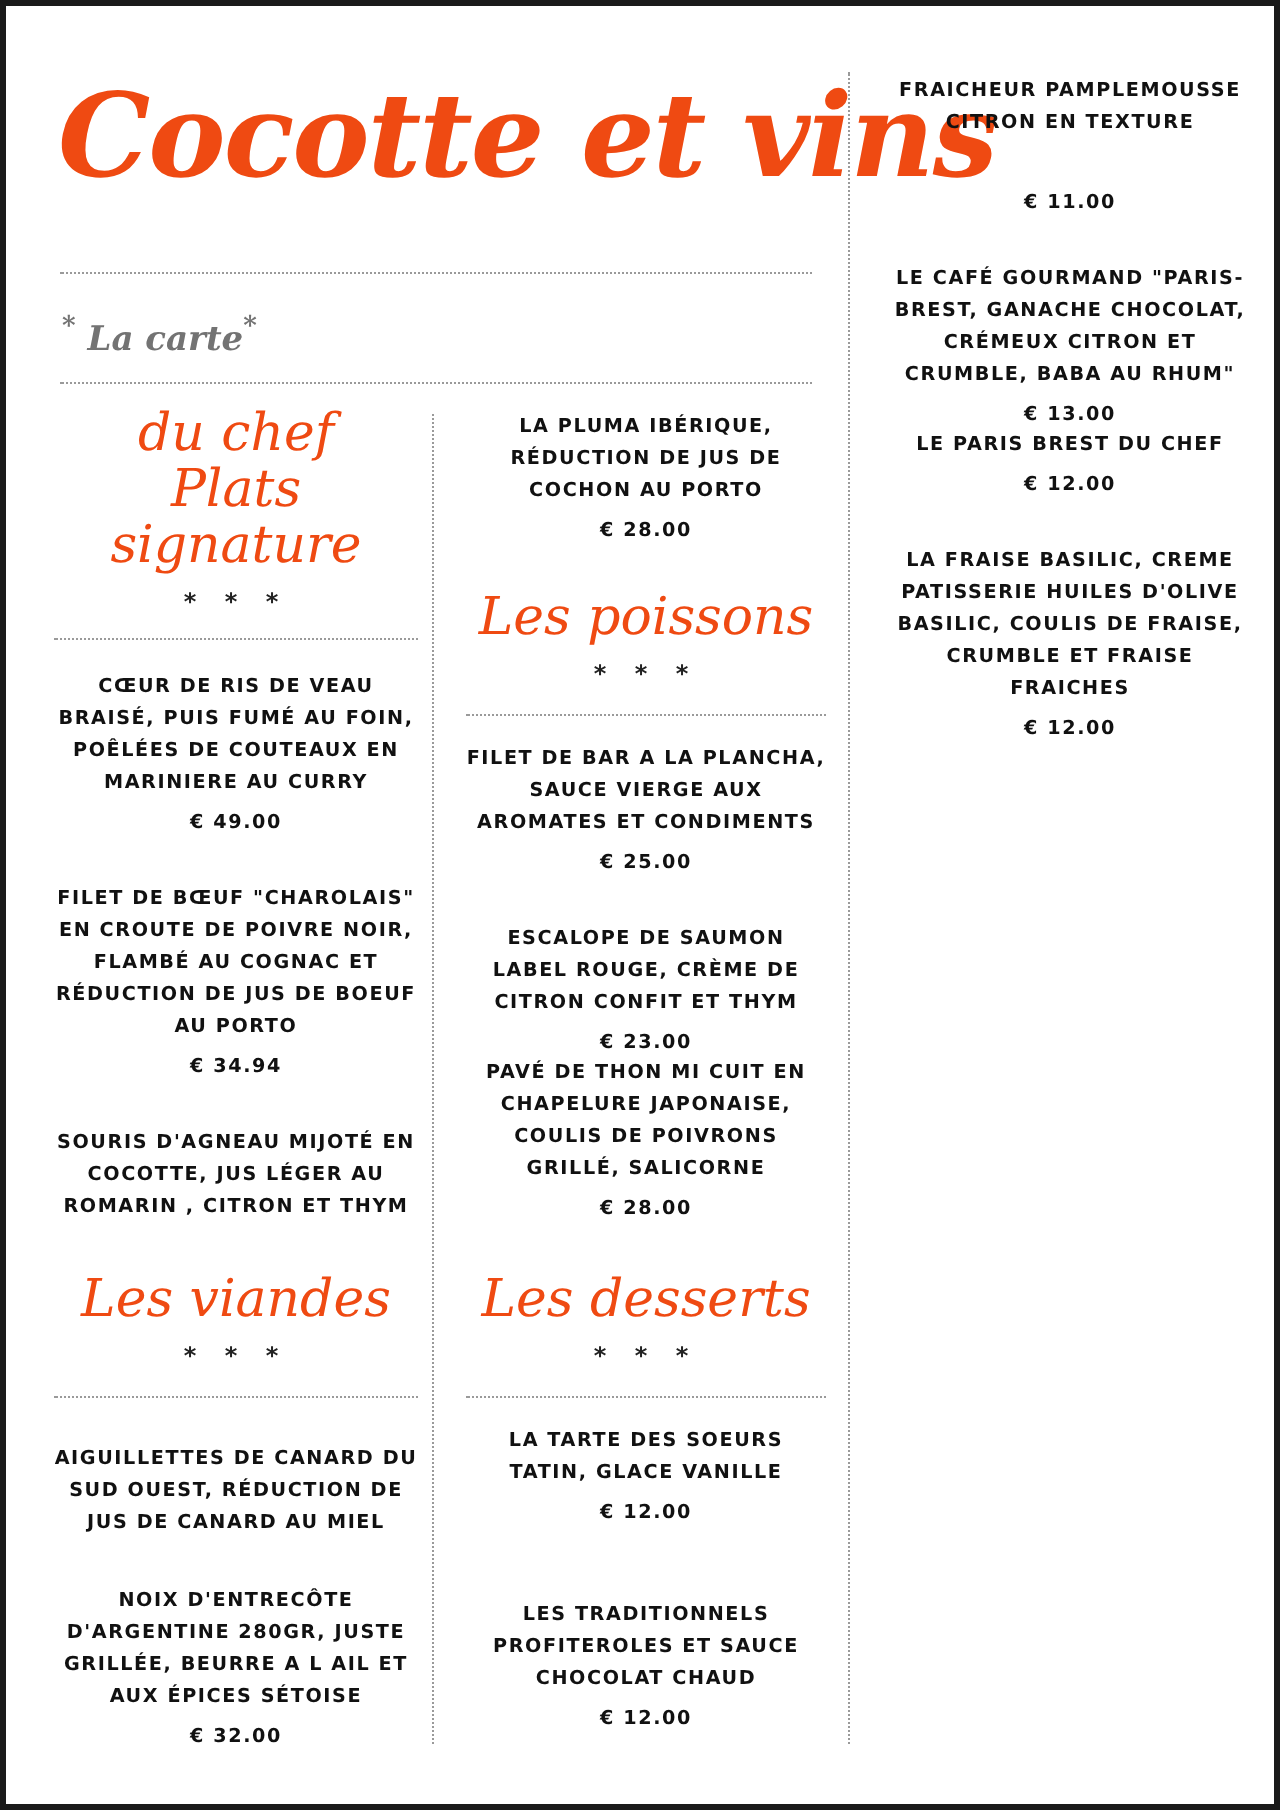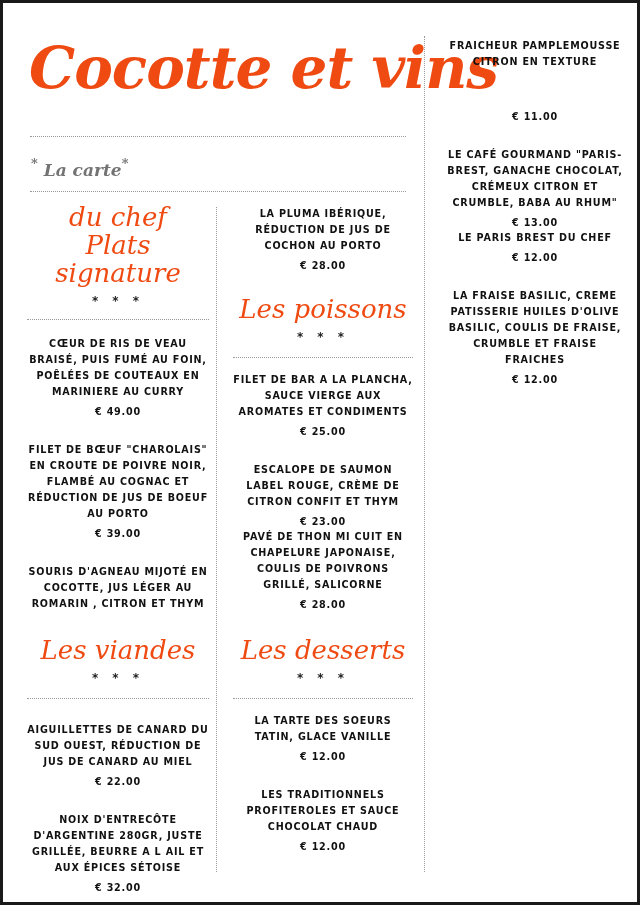--- a/index.html
+++ b/index.html
@@ -128,35 +128,34 @@
       <div class="section-title">Plats signature</div>
       <div class="stars">* * *</div>
       <div class="sec-dots" style="margin-top:10px;"></div>
 
       <div class="item" style="margin-top:16px;">
         <p class="dish">Cœur de ris de veau braisé, puis fumé au foin, poêlées de couteaux en mariniere au curry</p>
         <div class="price">€ 49.00</div>
       </div>
       <div class="item" style="margin-top:23px;">
         <p class="dish">Filet de bœuf "Charolais" en croute de poivre noir, flambé au cognac et réduction de jus de boeuf au porto</p>
-        <div class="price">€ 39.00</div>
+        <div class="price">€ 34.94</div>
       </div>
       <div class="item" style="margin-top:23px;">
         <p class="dish">Souris d'agneau mijoté en cocotte, jus léger au romarin , citron et thym</p>
       </div>
     </div>
 
     <div style="margin-top:24px;">
       <div class="section-title">Les viandes</div>
       <div class="stars">* * *</div>
       <div class="sec-dots"></div>
 
       <div class="item" style="margin-top:23px;">
         <p class="dish">Aiguillettes de canard du sud ouest, réduction de jus de canard au miel</p>
-        <div class="price">€ 22.00</div>
       </div>
       <div class="item" style="margin-top:23px;">
         <p class="dish">Noix d'entrecôte d'Argentine 280gr, juste grillée, beurre a l ail et aux épices sétoise</p>
         <div class="price">€ 32.00</div>
       </div>
     </div>
   </div>
 
   <div class="col" style="left:230px; top:203px; width:180px;">
     <div class="item">
@@ -185,31 +184,31 @@
 
     <div style="margin-top:24px;">
       <div class="section-title">Les desserts</div>
       <div class="stars">* * *</div>
       <div class="sec-dots"></div>
 
       <div class="item" style="margin-top:14px;">
         <p class="dish">La tarte des soeurs tatin, glace vanille</p>
         <div class="price">€ 12.00</div>
       </div>
-      <div class="item" style="margin-top:23px;">
+      <div class="item" style="margin-top:36px;">
         <p class="dish">Les traditionnels profiteroles et sauce chocolat chaud</p>
         <div class="price">€ 12.00</div>
       </div>
     </div>
   </div>
 
   <div class="col" style="left:442px; top:35px; width:180px;">
     <div class="item">
       <p class="dish">Fraicheur pamplemousse citron en texture</p>
-      <div class="price" style="margin-top:40px;">€ 11.00</div>
+      <div class="price" style="margin-top:25px;">€ 11.00</div>
     </div>
     <div class="item" style="margin-top:23px;">
       <p class="dish">Le café gourmand "Paris-Brest, ganache chocolat, crémeux citron et crumble, baba au rhum"</p>
       <div class="price">€ 13.00</div>
     </div>
     <div class="item" style="">
       <p class="dish">Le Paris Brest du chef</p>
       <div class="price">€ 12.00</div>
     </div>
     <div class="item" style="margin-top:23px;">

